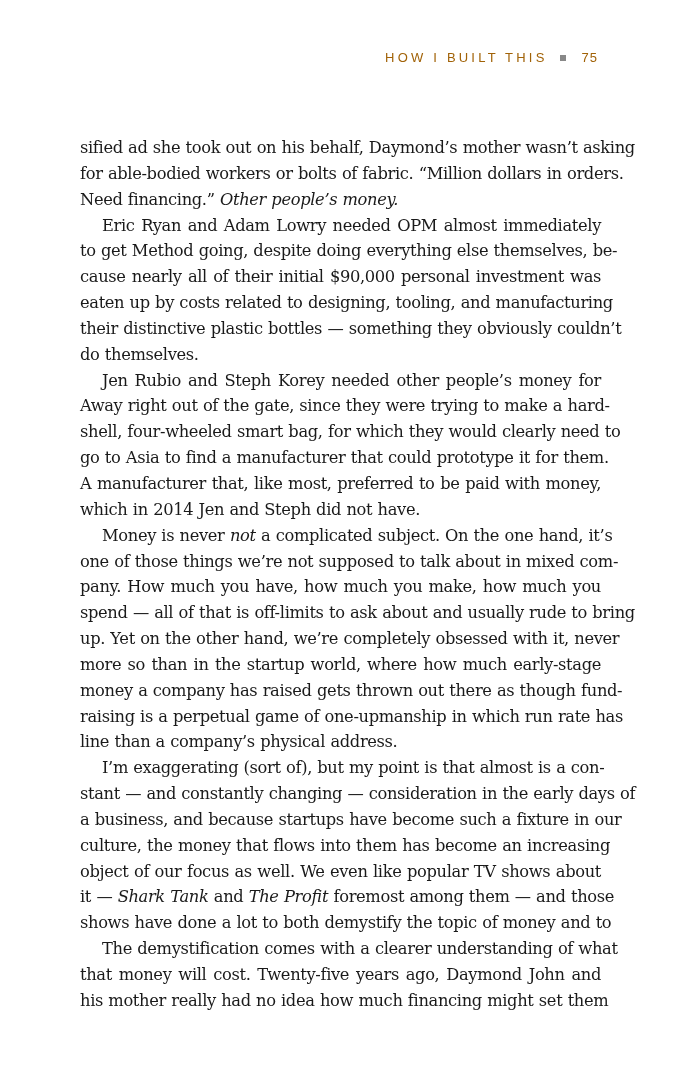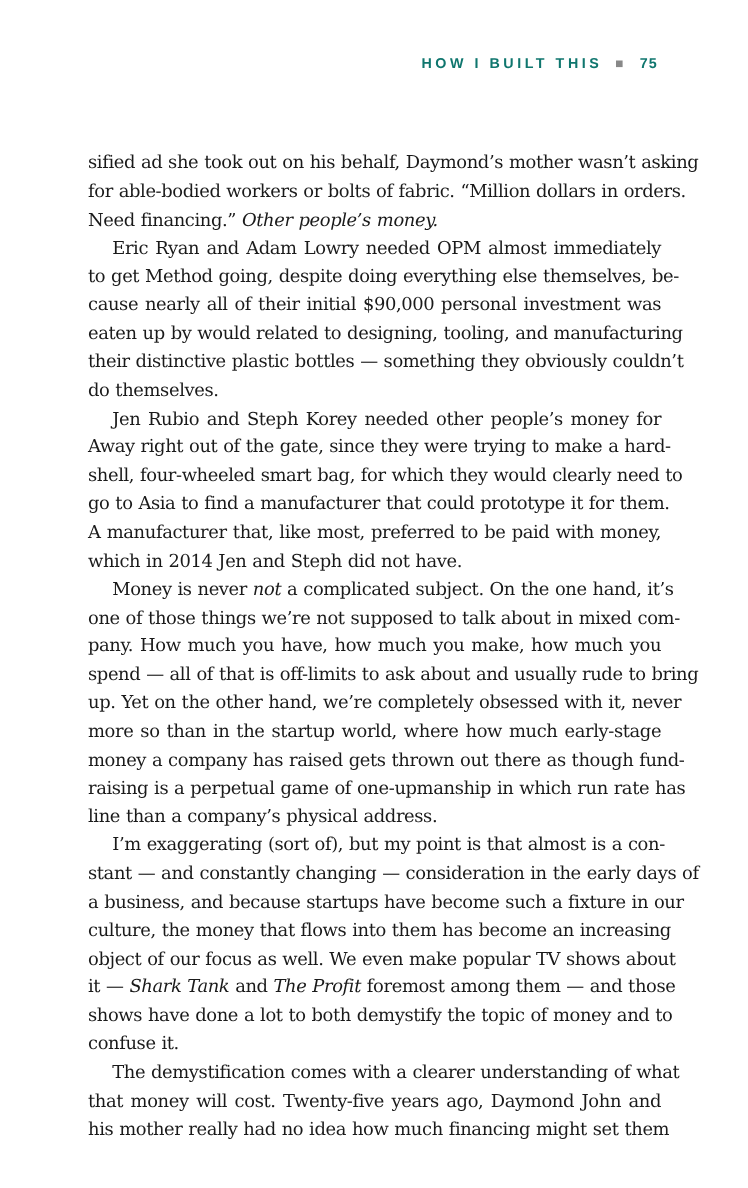--- a/index.html
+++ b/index.html
@@ -7,24 +7,24 @@
       width: 680px; height: 1080px;
       background: #ffffff;
       position: relative;
       overflow: hidden;
       color: #1a1a1a;
     }
     .running-head {
       position: absolute;
       top: 50px; right: 82px;
       font-family: "Liberation Sans", sans-serif;
-      font-weight: bold;
+      font-weight: normal;
       font-size: 13px;
       letter-spacing: 3.2px;
-      color: #0f766e;
+      color: #a16207;
       display: flex; align-items: center;
     }
     .running-head .sep {
       display: inline-block; width: 6px; height: 6px;
       background: #888; margin: 0 16px 0 12px;
     }
     .running-head .pnum { letter-spacing: 1px; }
     .text {
       position: absolute;
       left: 80px; top: 88px;
@@ -55,21 +55,21 @@
 <div class="text" id="body-text">
     <div>
       <span class="line"><span>sified ad she took out on his behalf, Daymond’s mother wasn’t asking</span></span>
       <span class="line"><span>for able-bodied workers or bolts of fabric. “Million dollars in orders.</span></span>
       <span class="line last"><span>Need financing.” </span><em>Other people’s money.</em></span>
     </div>
     <div>
       <span class="line"><span class="ind"></span><span>Eric Ryan and Adam Lowry needed OPM almost immediately</span></span>
       <span class="line"><span>to get Method going, despite doing everything else themselves, be-</span></span>
       <span class="line"><span>cause nearly all of their initial $90,000 personal investment was</span></span>
-      <span class="line"><span>eaten up by would related to designing, tooling, and manufacturing</span></span>
+      <span class="line"><span>eaten up by costs related to designing, tooling, and manufacturing</span></span>
       <span class="line"><span>their distinctive plastic bottles — something they obviously couldn’t</span></span>
       <span class="line last"><span>do themselves.</span></span>
     </div>
     <div>
       <span class="line"><span class="ind"></span><span>Jen Rubio and Steph Korey needed other people’s money for</span></span>
       <span class="line"><span>Away right out of the gate, since they were trying to make a hard-</span></span>
       <span class="line"><span>shell, four-wheeled smart bag, for which they would clearly need to</span></span>
       <span class="line"><span>go to Asia to find a manufacturer that could prototype it for them.</span></span>
       <span class="line"><span>A manufacturer that, like most, preferred to be paid with money,</span></span>
       <span class="line last"><span>which in 2014 Jen and Steph did not have.</span></span>
@@ -83,23 +83,22 @@
       <span class="line"><span>more so than in the startup world, where how much early-stage</span></span>
       <span class="line"><span>money a company has raised gets thrown out there as though fund-</span></span>
       <span class="line"><span>raising is a perpetual game of one-upmanship in which run rate has</span></span>
       <span class="line last"><span>line than a company’s physical address.</span></span>
     </div>
     <div>
       <span class="line"><span class="ind"></span><span>I’m exaggerating (sort of), but my point is that almost is a con-</span></span>
       <span class="line"><span>stant — and constantly changing — consideration in the early days of</span></span>
       <span class="line"><span>a business, and because startups have become such a fixture in our</span></span>
       <span class="line"><span>culture, the money that flows into them has become an increasing</span></span>
-      <span class="line"><span>object of our focus as well. We even make popular TV shows about</span></span>
+      <span class="line"><span>object of our focus as well. We even like popular TV shows about</span></span>
       <span class="line"><span>it — </span><em>Shark Tank</em><span> and </span><em>The Profit</em><span> foremost among them — and those</span></span>
       <span class="line"><span>shows have done a lot to both demystify the topic of money and to</span></span>
-      <span class="line last"><span>confuse it.</span></span>
     </div>
     <div>
       <span class="line"><span class="ind"></span><span>The demystification comes with a clearer understanding of what</span></span>
       <span class="line"><span>that money will cost. Twenty-five years ago, Daymond John and</span></span>
       <span class="line"><span>his mother really had no idea how much financing might set them</span></span>
     </div>
   </div>
 
 </body></html>

